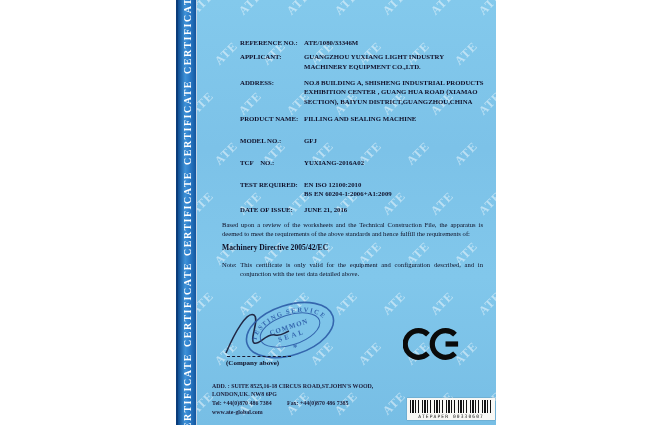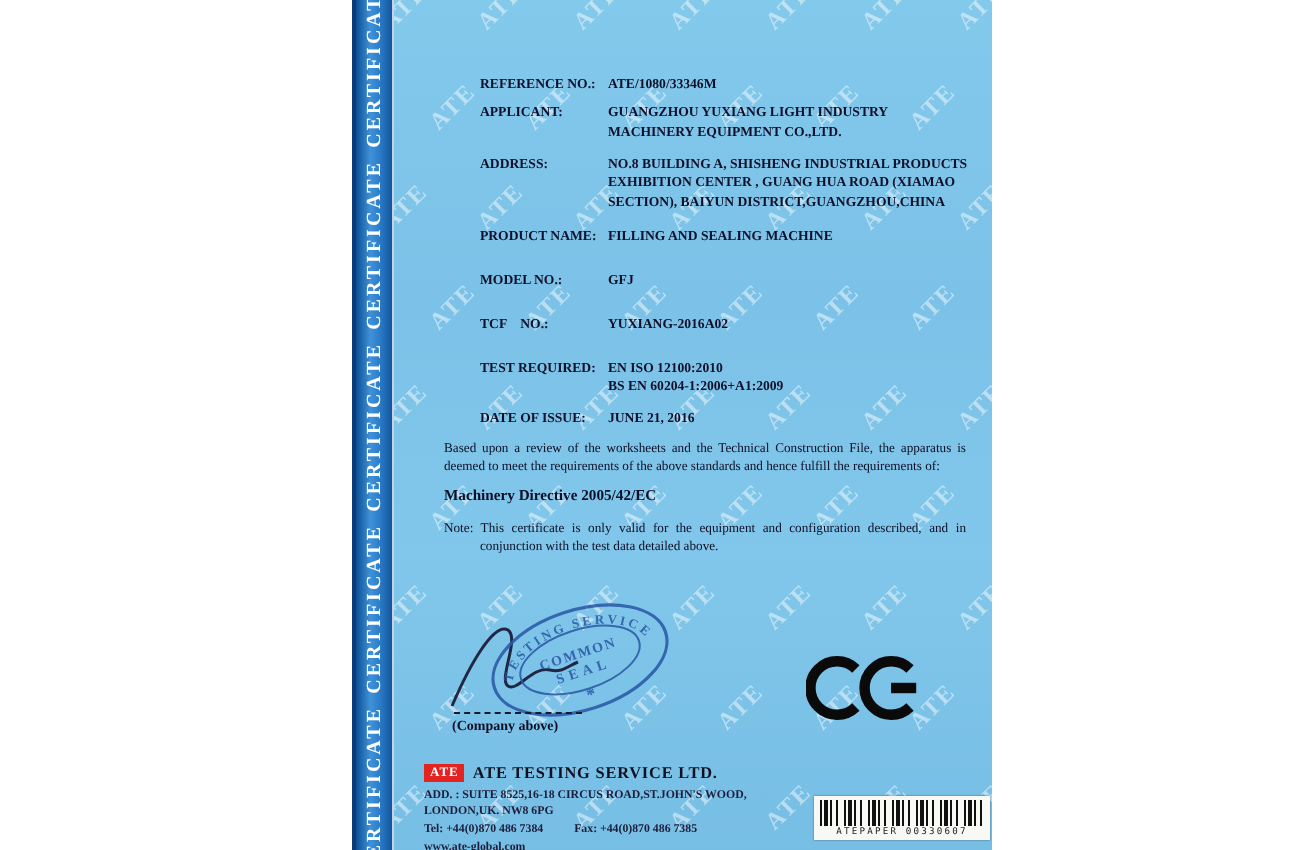--- a/index.html
+++ b/index.html
@@ -222,24 +222,20 @@
       <div class="sig-line"></div>
       <div class="stamp-label">(Company above)</div>
 
       <svg class="ce" viewBox="0 0 60 34" role="img" aria-label="CE">
         <path d="M25.8 7.2 A13.8 13.8 0 1 0 25.8 26.8" fill="none" stroke="#0a0a0a" stroke-width="5.4"></path>
         <path d="M53.8 7.2 A13.8 13.8 0 1 0 53.8 26.8" fill="none" stroke="#0a0a0a" stroke-width="5.4"></path>
         <path d="M44 17 H 57" fill="none" stroke="#0a0a0a" stroke-width="5.4"></path>
       </svg>
 
       <div class="footer">
-        <div class="f-company">
-          <span class="f-logo">ATE</span>
-          <span class="f-name">ATE TESTING SERVICE LTD.</span>
-        </div>
         <div class="f-line">ADD. : SUITE 8525,16-18 CIRCUS ROAD,ST.JOHN'S WOOD,</div>
         <div class="f-line">LONDON,UK. NW8 6PG</div>
         <div class="f-line">
           <span>Tel: +44(0)870 486 7384</span>
           <span class="f-fax">Fax: +44(0)870 486 7385</span>
         </div>
         <div class="f-line f-web">www.ate-global.com</div>
       </div>
 
       <div class="barcode">

